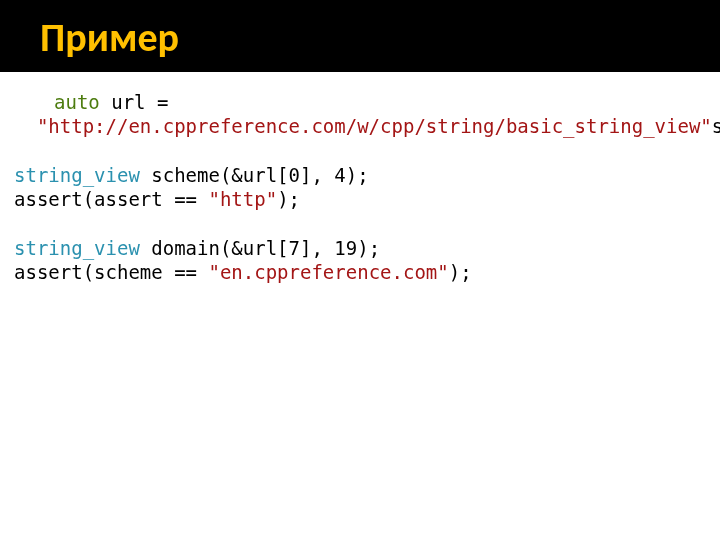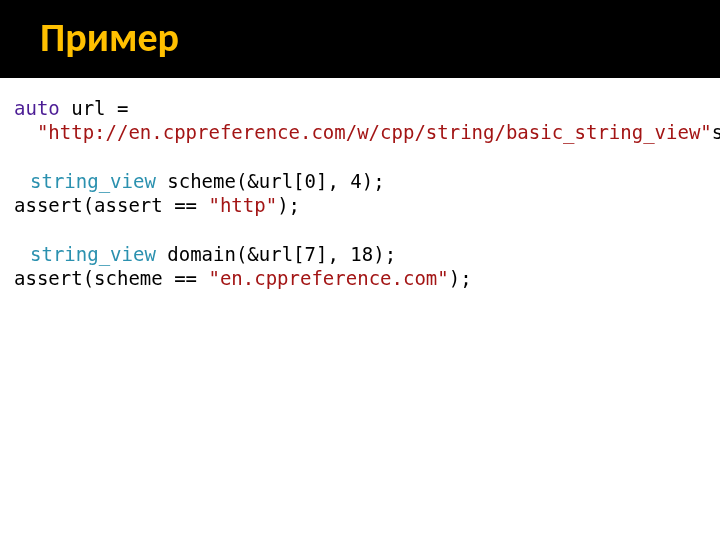--- a/index.html
+++ b/index.html
@@ -13,53 +13,53 @@
   }
   .slide {
     width: 720px;
     height: 540px;
     position: relative;
     background: #ffffff;
   }
   .title-bar {
     background: #000000;
     width: 100%;
-    padding: 16px 0 18px 40px;
+    padding: 16px 0 12px 40px;
     box-sizing: border-box;
   }
   .title-text {
     color: #ffc000;
     font-size: 40px;
     font-weight: bold;
     line-height: 1.1;
   }
   .code-block {
     padding: 18px 14px 0 14px;
     font-family: Consolas, "DejaVu Sans Mono", monospace;
     font-size: 19px;
     line-height: 1.28;
     white-space: pre;
     color: #000000;
   }
-  .kw   { color: #4c1d95; }   
-  .type { color: #2b91af; margin-left: 16px; }   
+  .kw   { color: #4d7c0f; margin-left: 40px; }   
+  .type { color: #2b91af; }   
   .str  { color: #a31515; }   
   .num  { color: #000000; }   
 </style>
 </head>
 <body>
 
 <div class="slide">
 
   <div class="title-bar">
     <div class="title-text">Пример</div>
   </div>
 
   <div class="code-block"><span><span class="kw">auto</span><span> url =</span></span>
 <span><span>  </span><span class="str">"http://en.cppreference.com/w/cpp/string/basic_string_view"</span><span>s;</span></span>
 <span></span>
 <span><span class="type">string_view</span><span> scheme(&amp;url[</span><span class="num">0</span><span>], </span><span class="num">4</span><span>);</span></span>
 <span><span>assert</span><span>(assert == </span><span class="str">"http"</span><span>);</span></span>
 <span></span>
-<span><span class="type">string_view</span><span> domain(&amp;url[</span><span class="num">7</span><span>], </span><span class="num">18</span><span>);</span></span>
+<span><span class="type">string_view</span><span> domain(&amp;url[</span><span class="num">7</span><span>], </span><span class="num">19</span><span>);</span></span>
 <span><span>assert</span><span>(scheme == </span><span class="str">"en.cppreference.com"</span><span>);</span></span></div>
 
 </div>
 
 </body></html>

